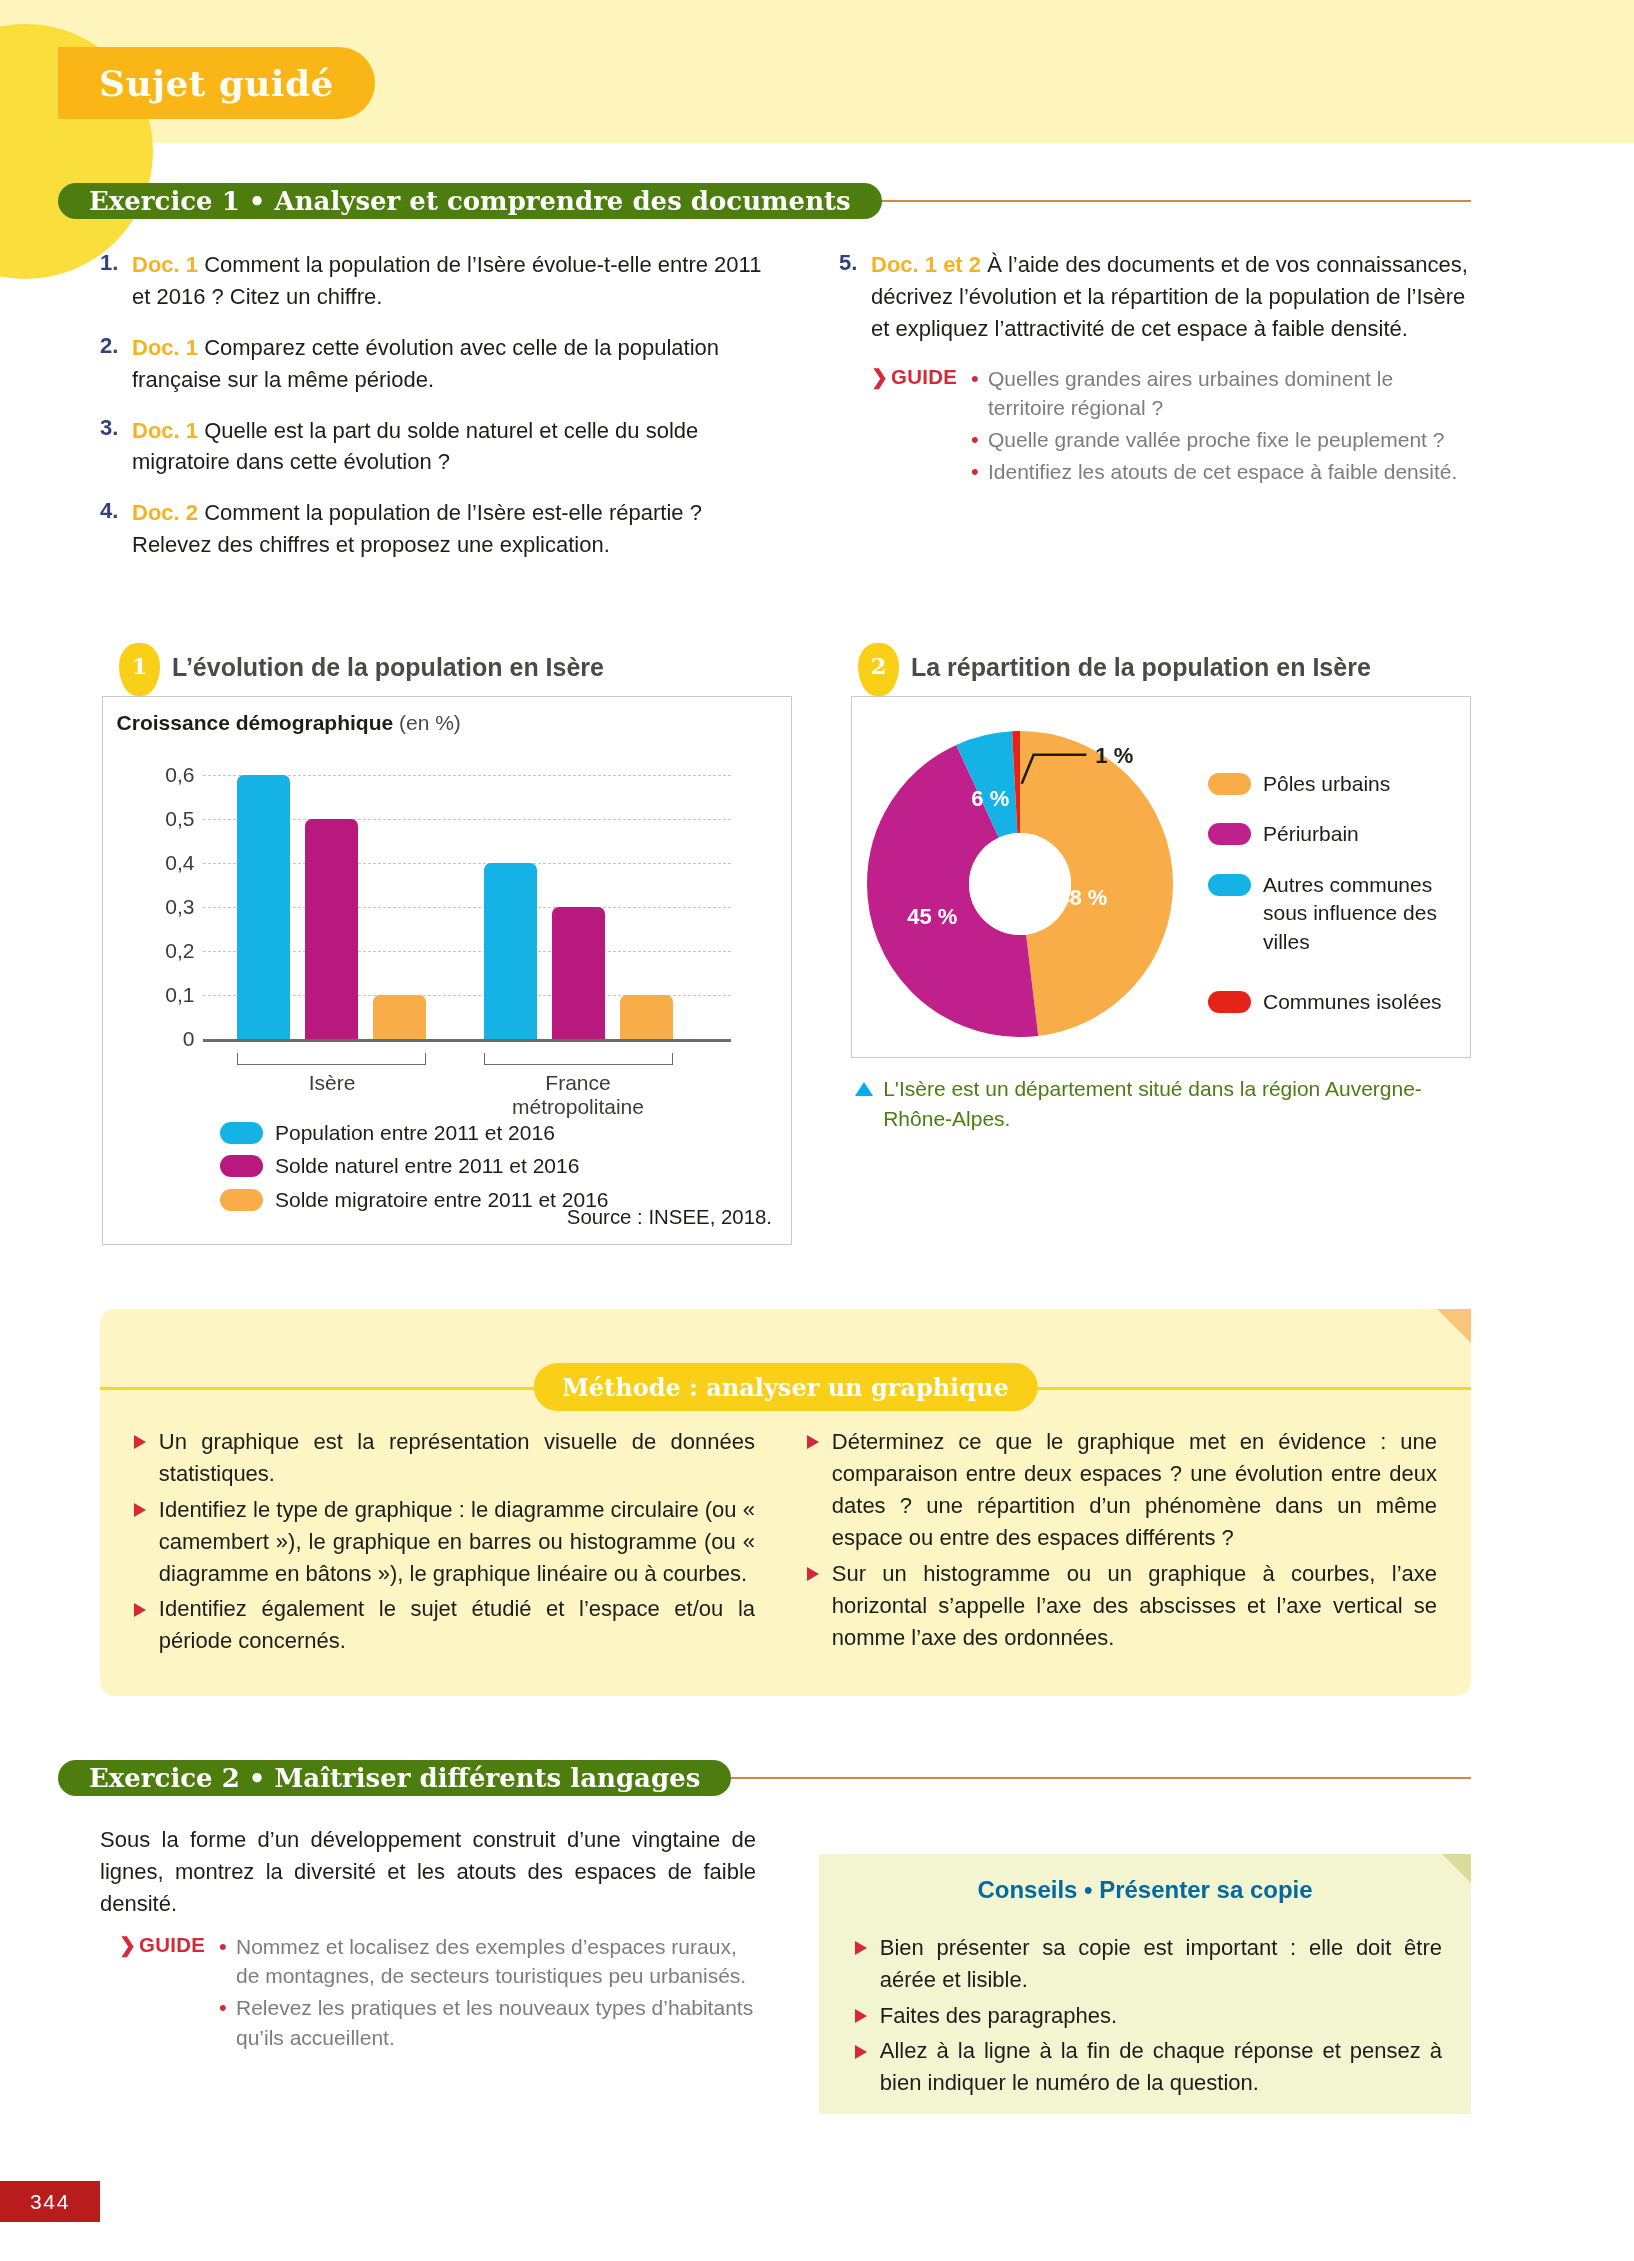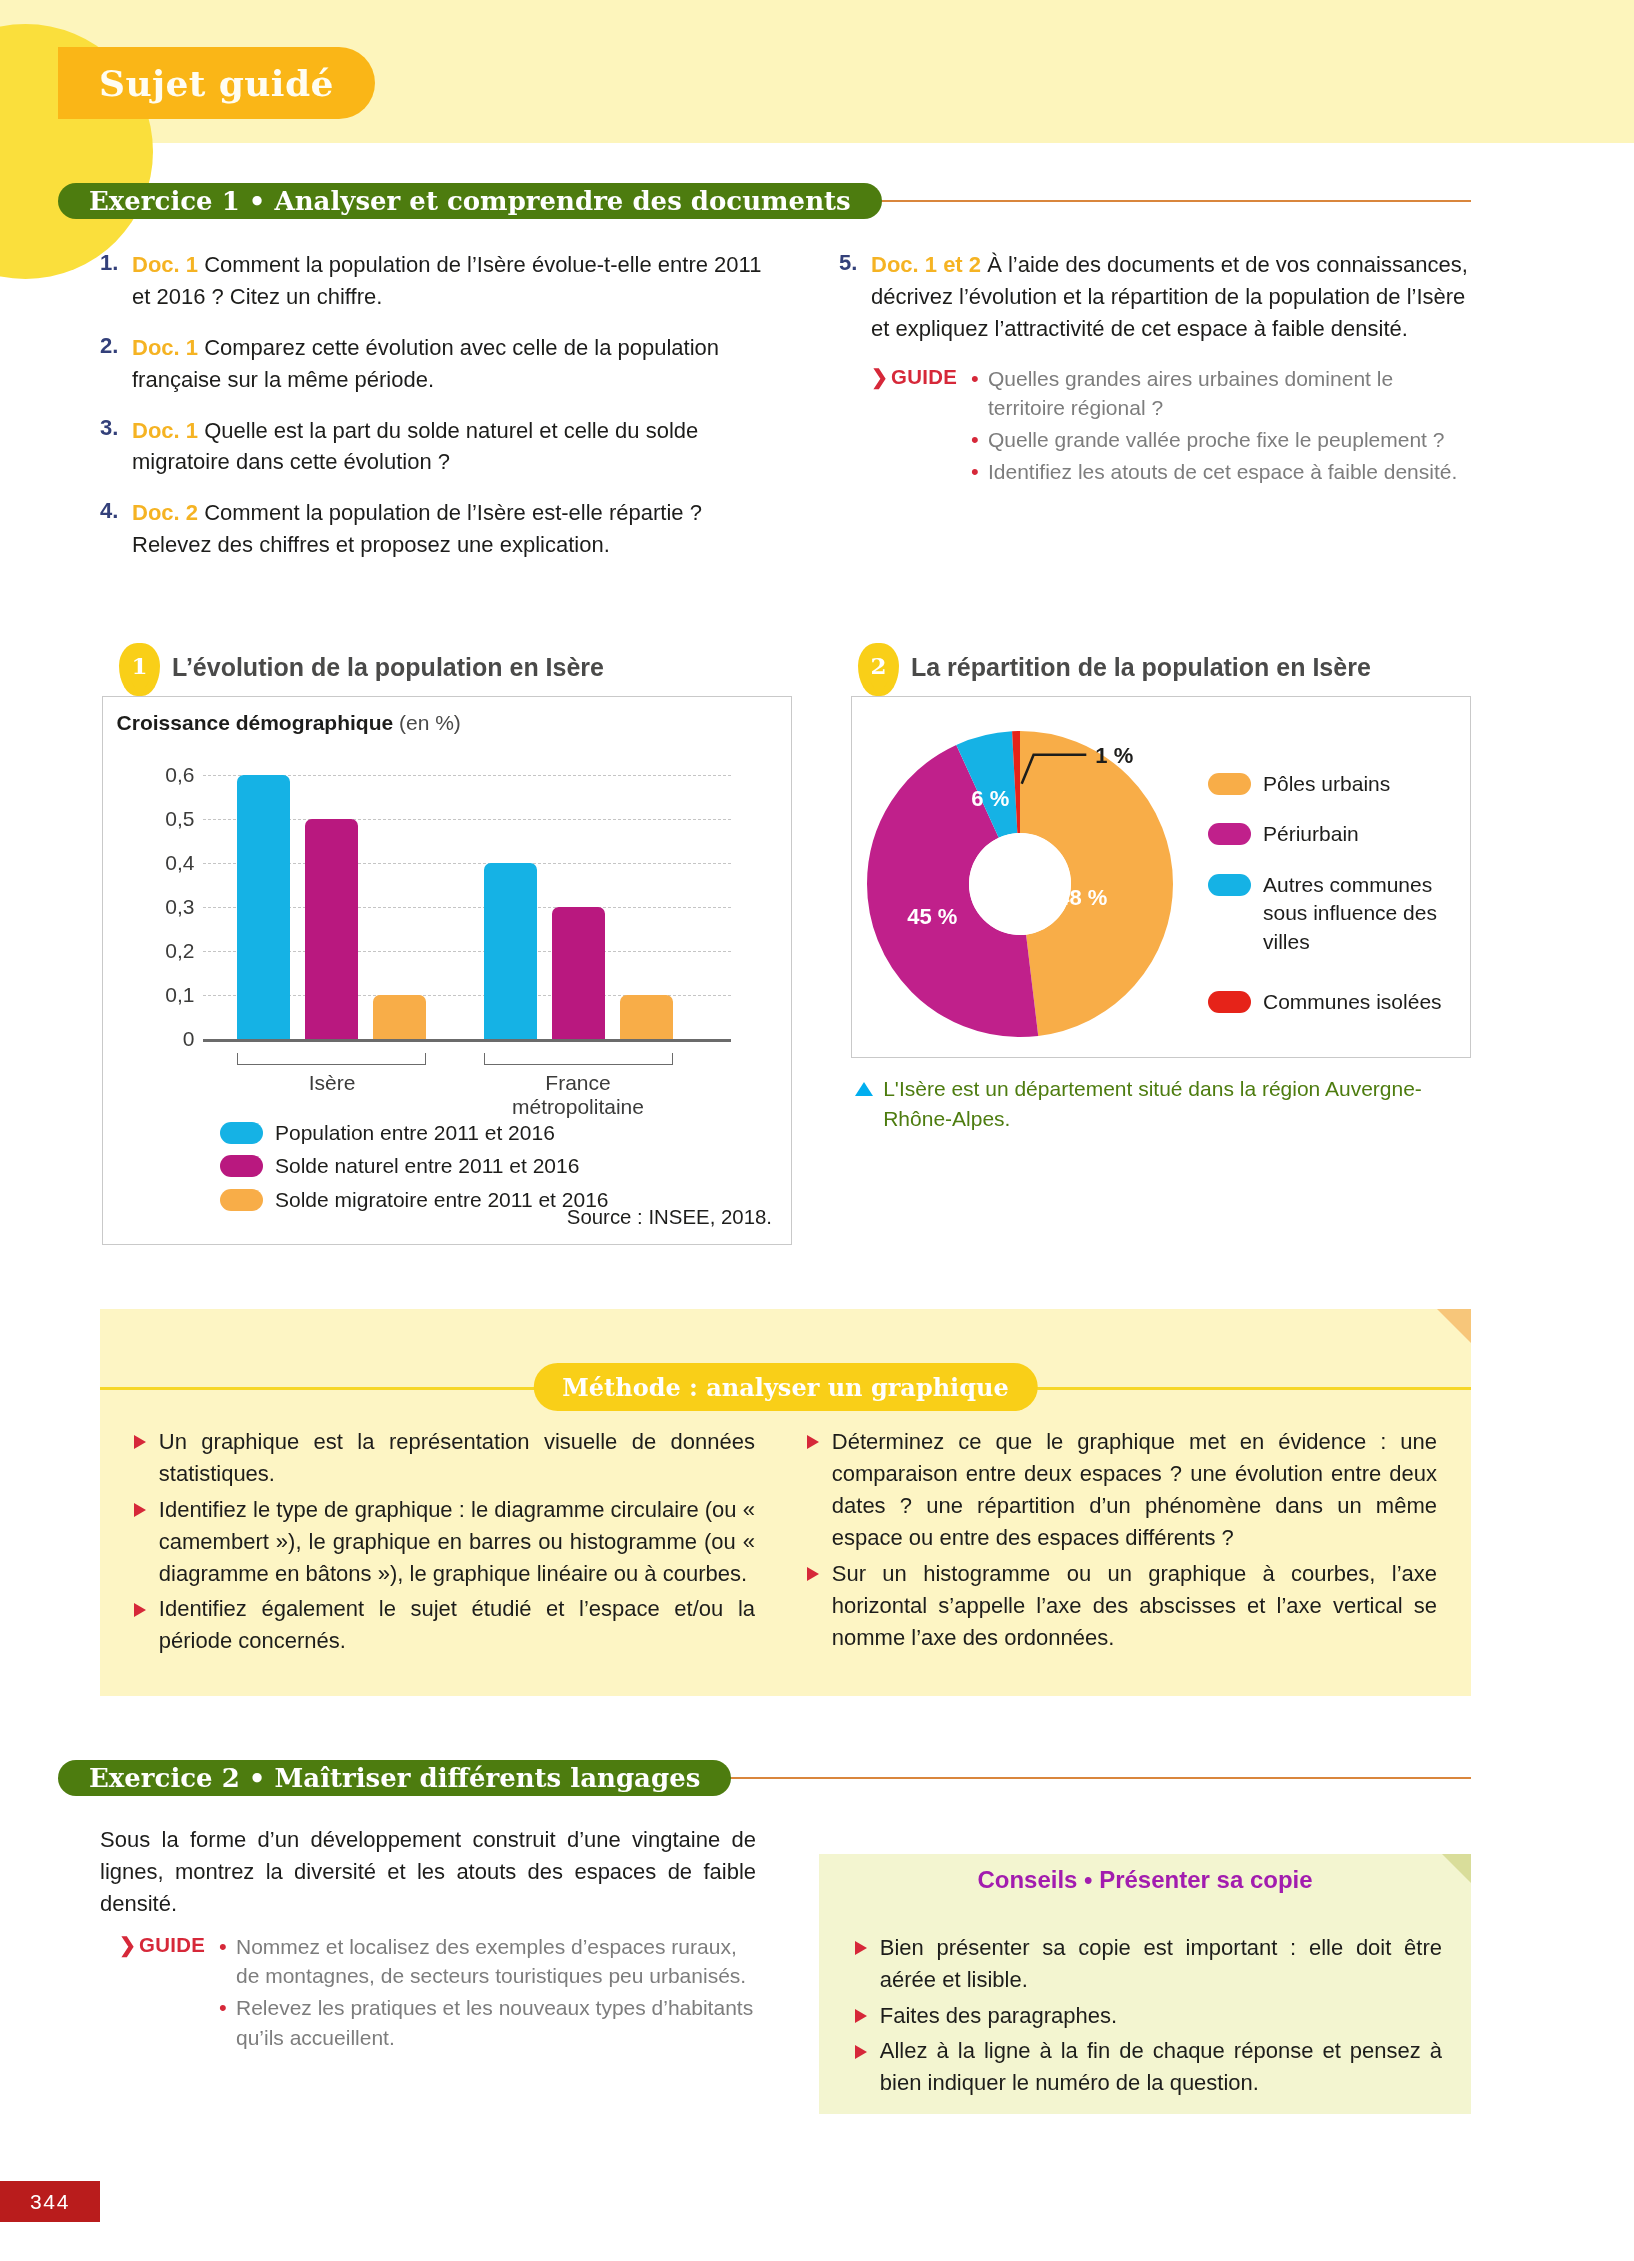--- a/index.html
+++ b/index.html
@@ -179,22 +179,22 @@
   }
   .mtext { font-size: 22px; color: #1d1d1b; line-height: 1.46; text-align: justify; }
 
   
   .conseils { position: absolute; background: #f3f5d0; }
   .conseils .fold2 {
     position: absolute; right: 0; top: 0; width: 0; height: 0;
     border-top: 29px solid #d9dd9a; border-left: 29px solid transparent;
   }
   .conseils-title {
-    text-align: center; color: #a21caf; font-size: 24px; font-weight: bold;
-    padding-top: 12px;
+    text-align: center; color: #0369a1; font-size: 24px; font-weight: bold;
+    padding-top: 22px;
   }
 
   
   .pageno {
     position: absolute; left: 0; bottom: 39px; width: 100px; height: 41px;
     background: #b91c1c; display: flex; align-items: center; justify-content: center;
   }
   .pageno span { color: #fff; font-size: 21px; letter-spacing: 1.7px; }
 </style>
 </head>
@@ -369,21 +369,21 @@
       <div class="legend-txt">Communes isolées</div>
     </div>
   </div>
 </div>
 
 <div class="caption-note" style="left:855px; top:1074px; width:596px;">
   <div class="tri-marker"></div>
   <div class="ctext">L'Isère est un département situé dans la région Auvergne-Rhône-Alpes.</div>
 </div>
 
-<div class="methode" style="left:100px; top:1309px; width:1371px; height:387px;">
+<div class="methode" style="left:100px; top:1309px; width:1371px; height:387px;border-radius:15px;">
   <div class="fold"></div>
   <div class="methode-rule" style="top:78px;"></div>
   <div class="methode-pill" style="top:54px;">
     <span>Méthode : analyser un graphique</span>
   </div>
 
   <div style="position:absolute; left:34px; top:117px; width:621px;">
     <div class="mitem">
       <div class="mtri"></div>
       <div class="mtext">Un graphique est la représentation visuelle de données statistiques.</div>

